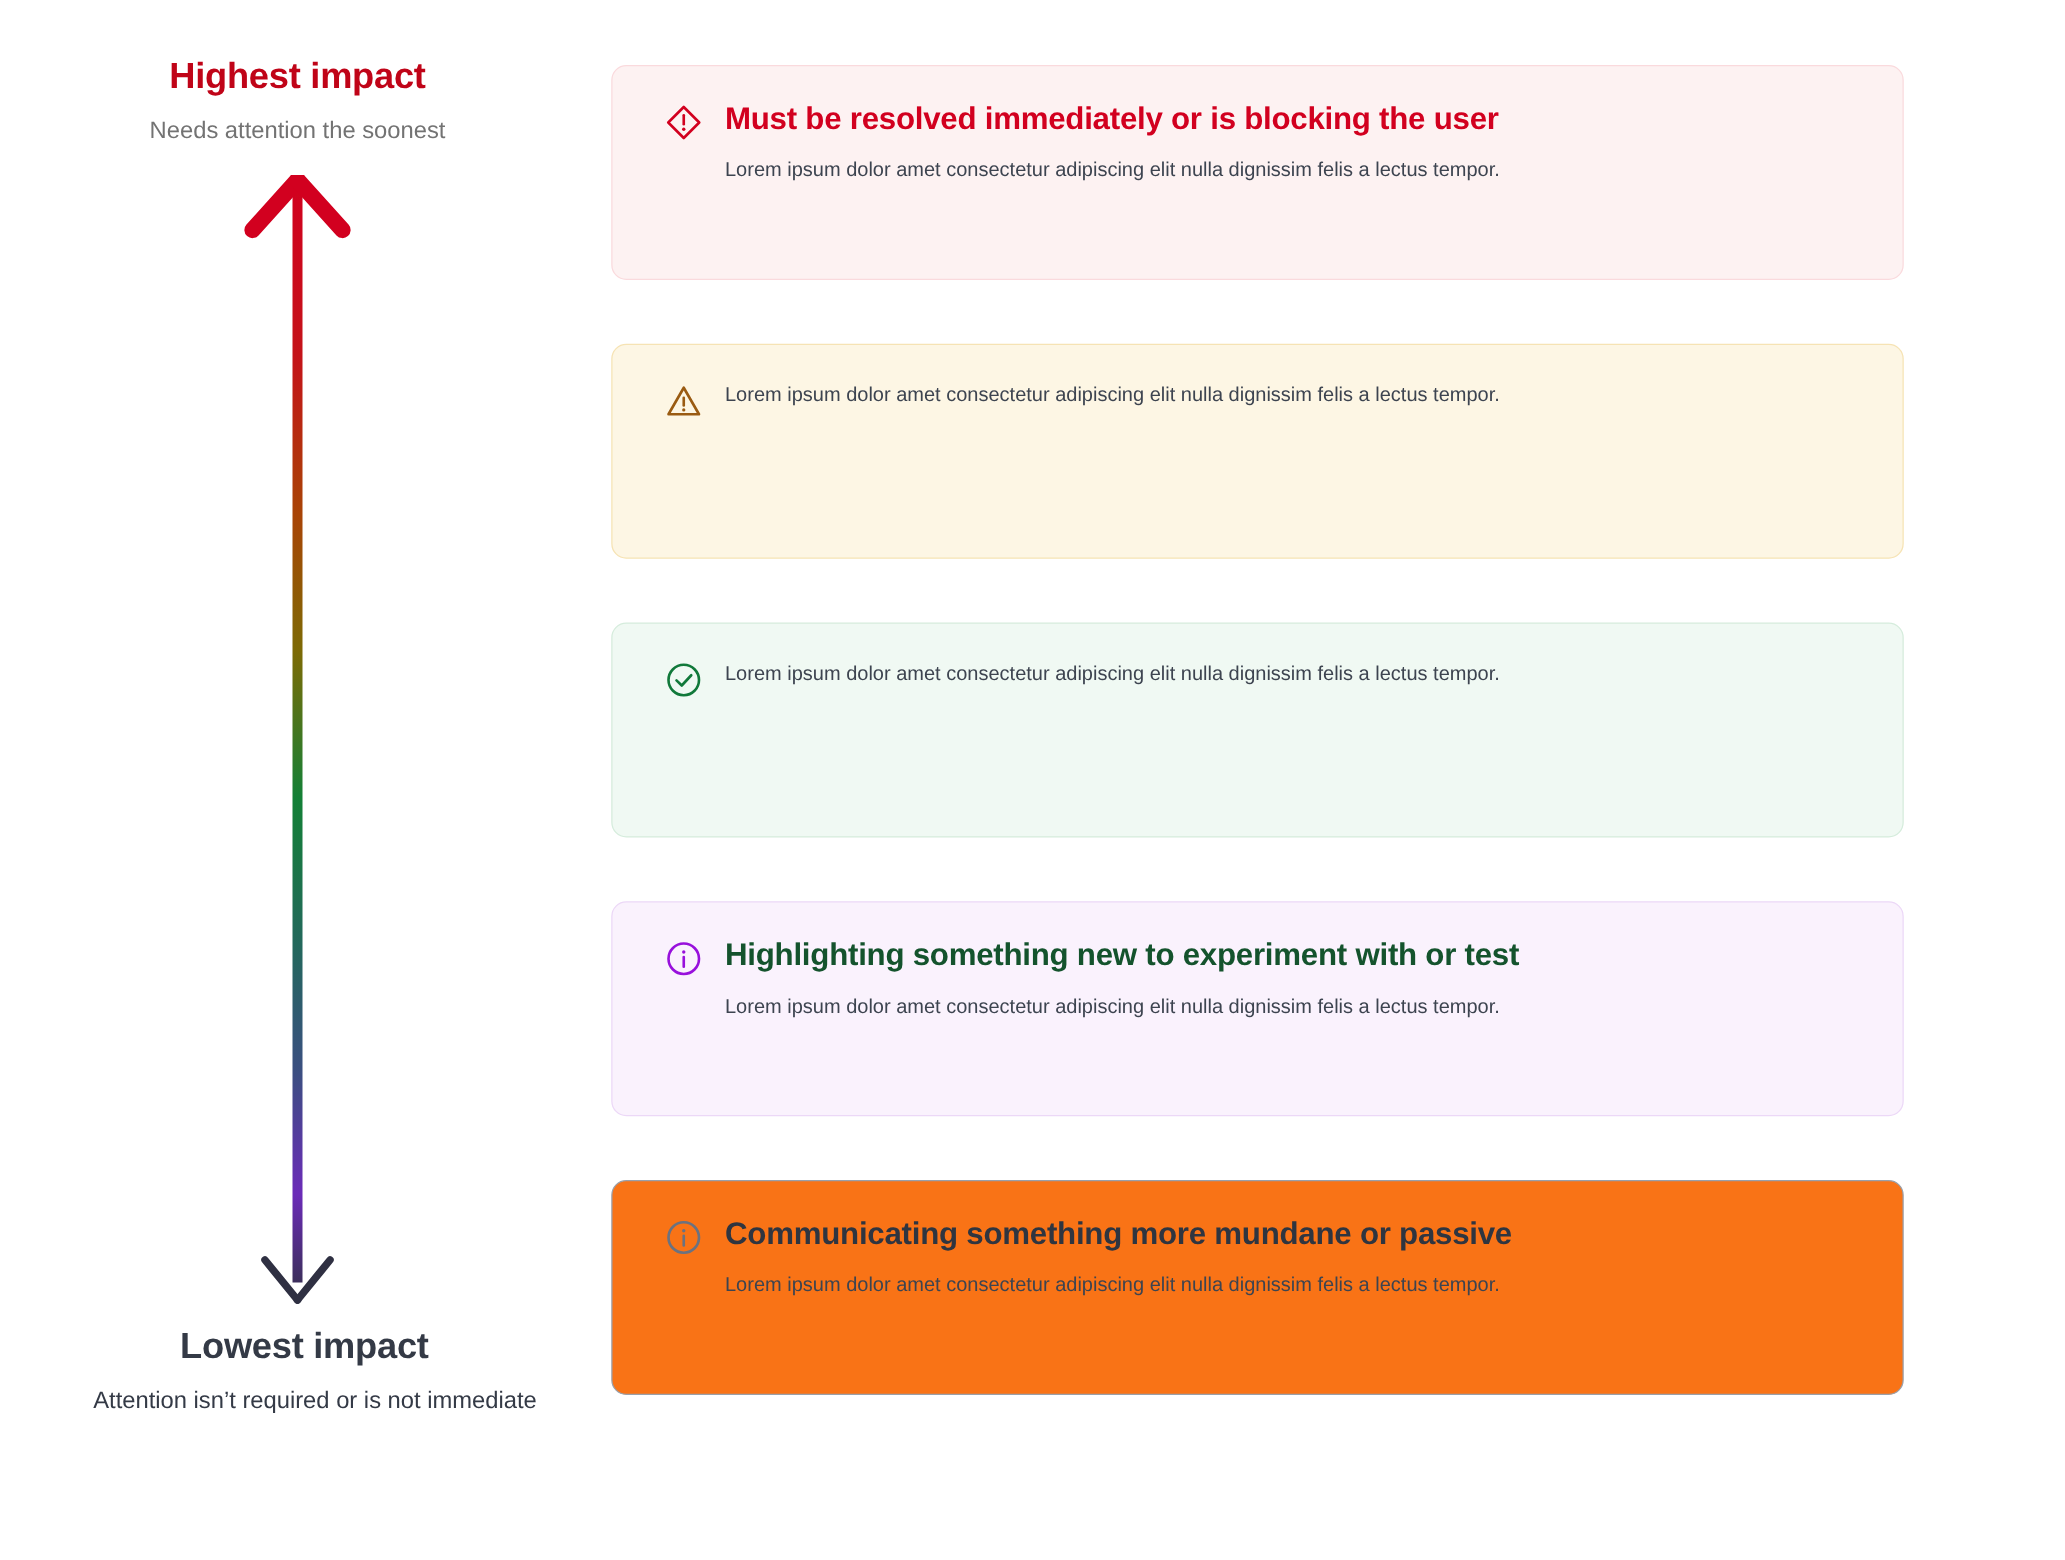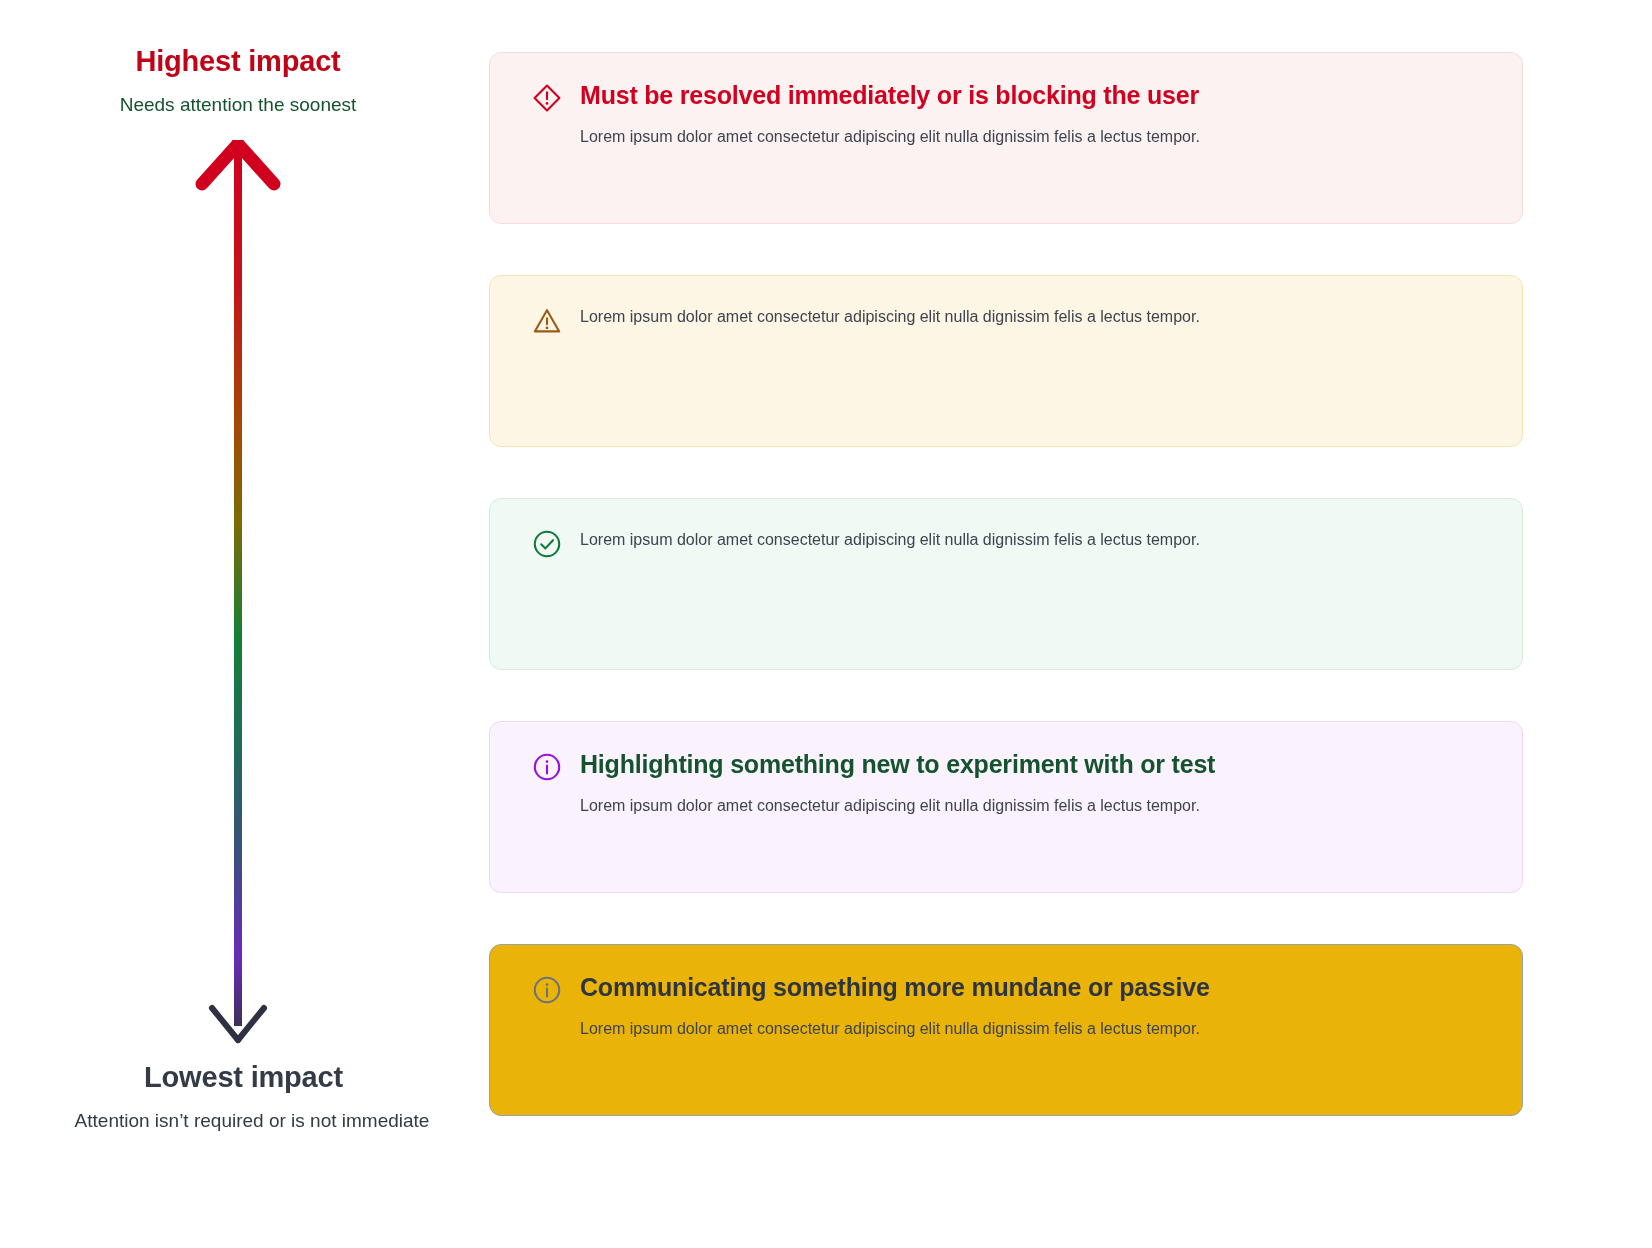--- a/index.html
+++ b/index.html
@@ -46,21 +46,21 @@
   }
   .axis-title.high { color: #c00418; }
   .axis-title.low  { color: #343a46; margin-left: 11px; }
 
   .axis-sub {
     margin-top: 14px;
     font-size: 19px;
     font-weight: normal;
     line-height: 1.25;
   }
-  .axis-sub.high { color: #14532d; }
+  .axis-sub.high { color: #737373; }
   .axis-sub.low  { color: #343a46; padding-left: 28px; }
 
   .axis-arrow {
     position: absolute;
     left: 168px;
     top: 140px;
     width: 140px;
     height: 906px;
   }
   .axis-arrow svg { display: block; }
@@ -124,21 +124,21 @@
 
   .card.warning  { background: #fdf6e4; border-color: #f6e3b4; }
   .card.warning  .card-title { color: #9a5b12; }
 
   .card.success  { background: #f0f9f3; border-color: #d5ecdc; }
   .card.success  .card-title { color: #11793a; }
 
   .card.info     { background: #faf2fd; border-color: #ecd8f7; }
   .card.info     .card-title { color: #14532d; }
 
-  .card.neutral  { background: #eab308; border-color: #9aa0aa; }
+  .card.neutral  { background: #f97316; border-color: #9aa0aa; }
   .card.neutral  .card-title { color: #2f3540; }
 </style>
 </head>
 <body>
 
 <div class="page">
 
   <div class="axis-column">
 
     <div class="axis-cap top">

